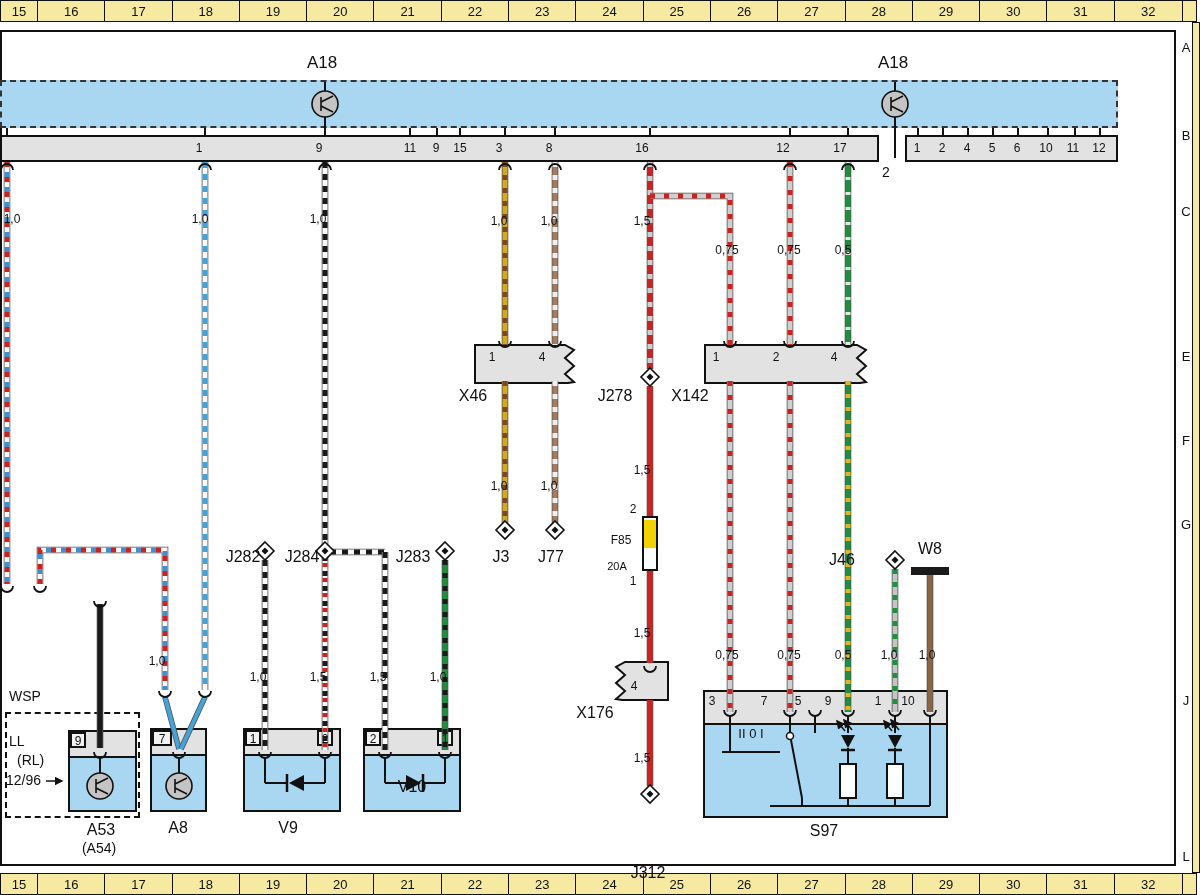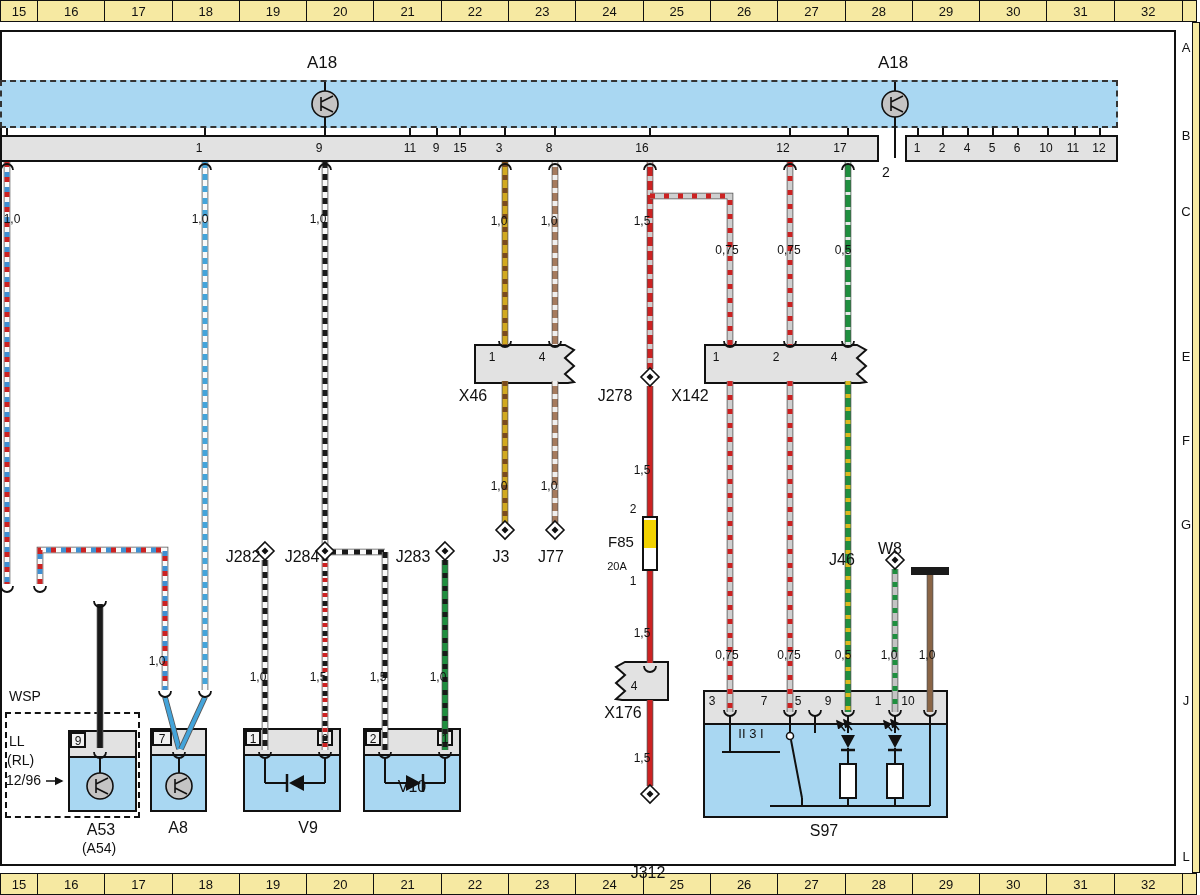--- a/index.html
+++ b/index.html
@@ -14,21 +14,21 @@
   .band{position:absolute;background:#a9d7f2;border:2px dashed #333}
   .strip{position:absolute;background:#e2e2e2;border:2px solid #111}
   .comp{position:absolute;border:2px solid #111;background:#a9d7f2}
   .comp-strip{width:100%;height:26px;background:#e2e2e2;border-bottom:2px solid #111}
   .dashedbox{position:absolute;border:2px dashed #111;background:transparent}
   .pinbox{position:absolute;width:16px;height:16px;border:2px solid #111;background:#f2f2f2}
   .lb{position:absolute;font-size:12px;transform:translateX(-50%);white-space:nowrap}
   .lp{position:absolute;font-size:12px;transform:translateX(-50%);white-space:nowrap}
   .lg{position:absolute;font-size:13px;transform:translateX(-50%)}
   .lc{position:absolute;font-size:16px;transform:translateX(-50%);white-space:nowrap}
-  .ls{position:absolute;font-size:15px;transform:translateX(-50%);white-space:nowrap}
+  .ls{position:absolute;font-size:12px;transform:translateX(-50%);white-space:nowrap}
   .lt{position:absolute;font-size:11px;transform:translateX(-50%);white-space:nowrap}
   .lm{position:absolute;font-size:14px;transform:translateX(-50%);white-space:nowrap}
   .lw{position:absolute;font-size:14px;white-space:nowrap}
   svg{position:absolute;left:0;top:0;width:1200px;height:895px;pointer-events:none}
 </style>
 </head>
 <body>
 
 <div class="frame" style="left:0;top:30px;width:1176px;height:836px"></div>
 <div class="edge-strip" style="left:1192px;top:22px;width:8px;height:851px"></div>
@@ -339,49 +339,49 @@
 <span class="lc" style="left:501px;top:548px">J3</span>
 <span class="lc" style="left:551px;top:548px">J77</span>
 <span class="lc" style="left:243px;top:548px">J282</span>
 <span class="lc" style="left:302px;top:548px">J284</span>
 <span class="lc" style="left:413px;top:548px">J283</span>
 <span class="ls" style="left:621px;top:533px">F85</span>
 <span class="lt" style="left:617px;top:560px">20A</span>
 <span class="lp" style="left:633px;top:502px">2</span>
 <span class="lp" style="left:633px;top:574px">1</span>
 <span class="lp" style="left:634px;top:679px">4</span>
-<span class="lc" style="left:623px;top:704px">X176</span>
+<span class="lc" style="left:595px;top:704px">X176</span>
 <span class="lc" style="left:648px;top:864px">J312</span>
 <span class="lc" style="left:842px;top:551px">J46</span>
-<span class="lc" style="left:890px;top:540px">W8</span>
-<span class="lc" style="left:308px;top:819px">V9</span>
+<span class="lc" style="left:930px;top:540px">W8</span>
+<span class="lc" style="left:288px;top:819px">V9</span>
 <span class="lc" style="left:412px;top:778px">V10</span>
 <span class="lc" style="left:178px;top:819px">A8</span>
 <span class="lc" style="left:101px;top:821px">A53</span>
 <span class="lm" style="left:99px;top:840px">(A54)</span>
 <span class="lc" style="left:824px;top:822px">S97</span>
-<span class="lp" style="left:751px;top:726px;font-size:13px">II 3 I</span>
+<span class="lp" style="left:751px;top:726px;font-size:13px">II 0 I</span>
 
 <span class="lp" style="left:712px;top:694px">3</span>
 <span class="lp" style="left:764px;top:694px">7</span>
 <span class="lp" style="left:798px;top:694px">5</span>
 <span class="lp" style="left:828px;top:694px">9</span>
 <span class="lp" style="left:878px;top:694px">1</span>
 <span class="lp" style="left:908px;top:694px">10</span>
 
 <span class="lp" style="left:78px;top:734px">9</span>
 <span class="lp" style="left:162px;top:732px">7</span>
 <span class="lp" style="left:253px;top:732px">1</span>
 <span class="lp" style="left:325px;top:732px">2</span>
 <span class="lp" style="left:373px;top:732px">2</span>
 <span class="lp" style="left:445px;top:732px">1</span>
 
 <span class="lw" style="left:9px;top:688px">WSP</span>
 <span class="lw" style="left:9px;top:733px">LL</span>
-<span class="lw" style="left:7px;top:752px">(RL)</span>
+<span class="lw" style="left:17px;top:752px">(RL)</span>
 <span class="lw" style="left:6px;top:772px">12/96</span>
 
 <span class="lb" style="left:12px;top:212px">1,0</span>
 <span class="lb" style="left:200px;top:212px">1,0</span>
 <span class="lb" style="left:318px;top:212px">1,0</span>
 <span class="lb" style="left:499px;top:214px">1,0</span>
 <span class="lb" style="left:549px;top:214px">1,0</span>
 <span class="lb" style="left:642px;top:214px">1,5</span>
 <span class="lb" style="left:727px;top:243px">0,75</span>
 <span class="lb" style="left:789px;top:243px">0,75</span>

